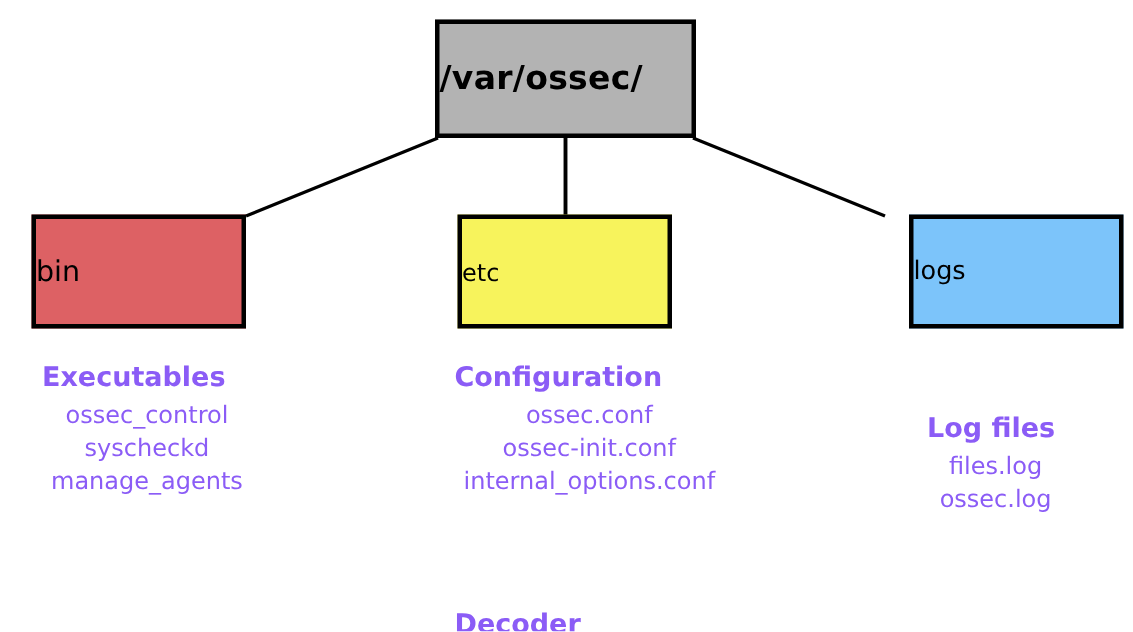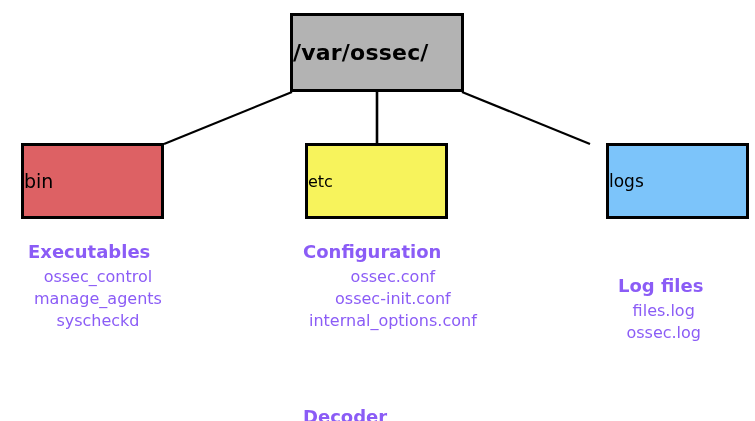--- a/index.html
+++ b/index.html
@@ -112,22 +112,22 @@
     <span>etc</span>
   </div>
 
   <div class="node node-logs">
     <span>logs</span>
   </div>
 
   <div class="legend legend-exec">
     <div class="legend-title">Executables</div>
     <div class="legend-item">ossec_control</div>
+    <div class="legend-item">syscheckd</div>
     <div class="legend-item">manage_agents</div>
-    <div class="legend-item">syscheckd</div>
   </div>
 
   <div class="legend legend-conf">
     <div class="legend-title">Configuration</div>
     <div class="legend-item">ossec.conf</div>
     <div class="legend-item">ossec-init.conf</div>
     <div class="legend-item">internal_options.conf</div>
   </div>
 
   <div class="legend legend-dec">

